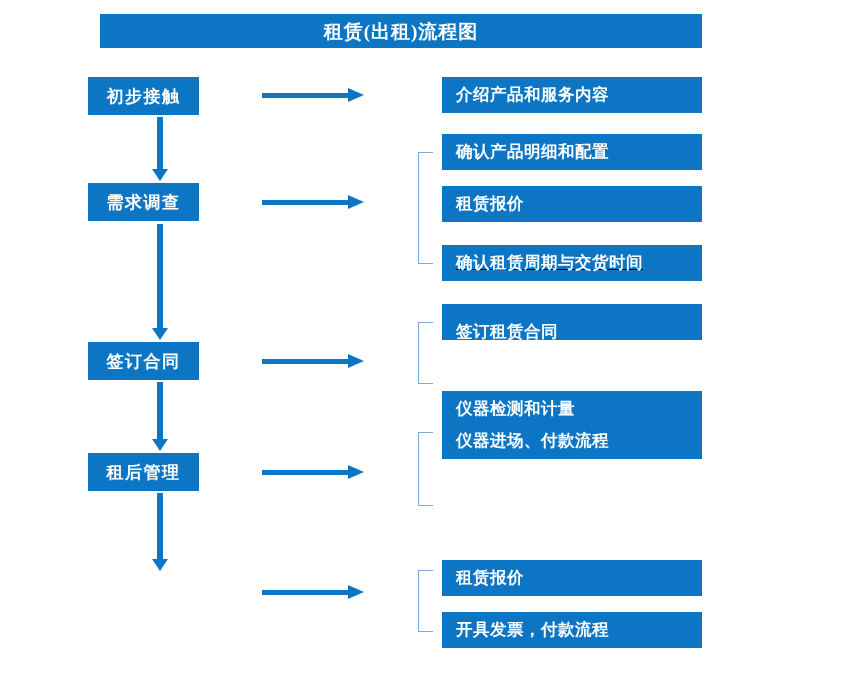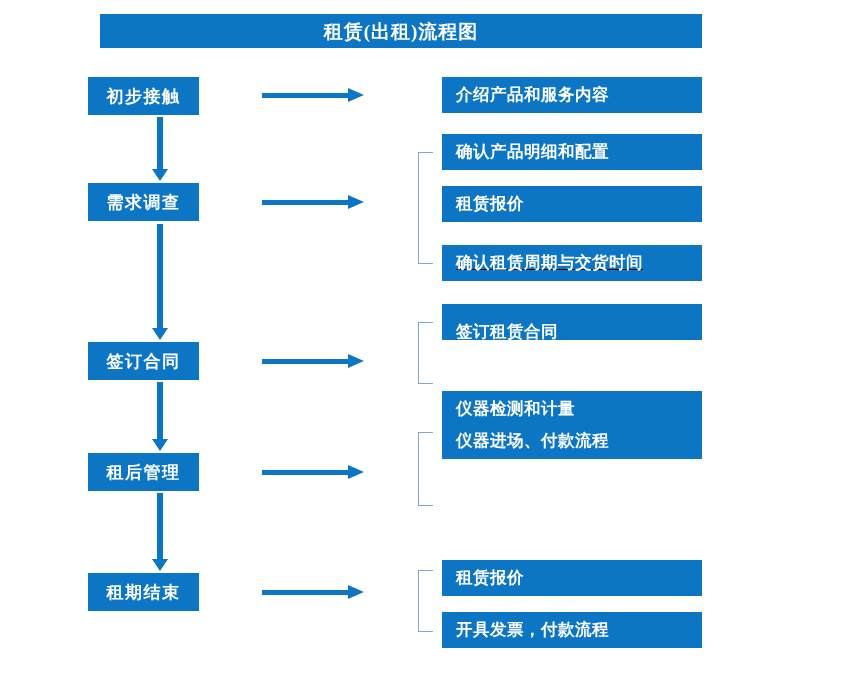--- a/index.html
+++ b/index.html
@@ -88,23 +88,20 @@
   </div>
   <div class="lbox" style="top:183px;">
     <span class="t">需求调查</span>
   </div>
   <div class="lbox" style="top:342px;">
     <span class="t">签订合同</span>
   </div>
   <div class="lbox" style="top:453px;">
     <span class="t">租后管理</span>
   </div>
-  <div class="lbox" style="top:573px;">
-    <span class="t">租期结束</span>
-  </div>
 
   <div class="varrow" style="left:152px;top:117px;height:64px;">
     <div class="shaft" style="height:52px;"></div>
     <div class="head" style="top:52px;"></div>
   </div>
   <div class="varrow" style="left:152px;top:224px;height:116px;">
     <div class="shaft" style="height:104px;"></div>
     <div class="head" style="top:104px;"></div>
   </div>
   <div class="varrow" style="left:152px;top:382px;height:69px;">

